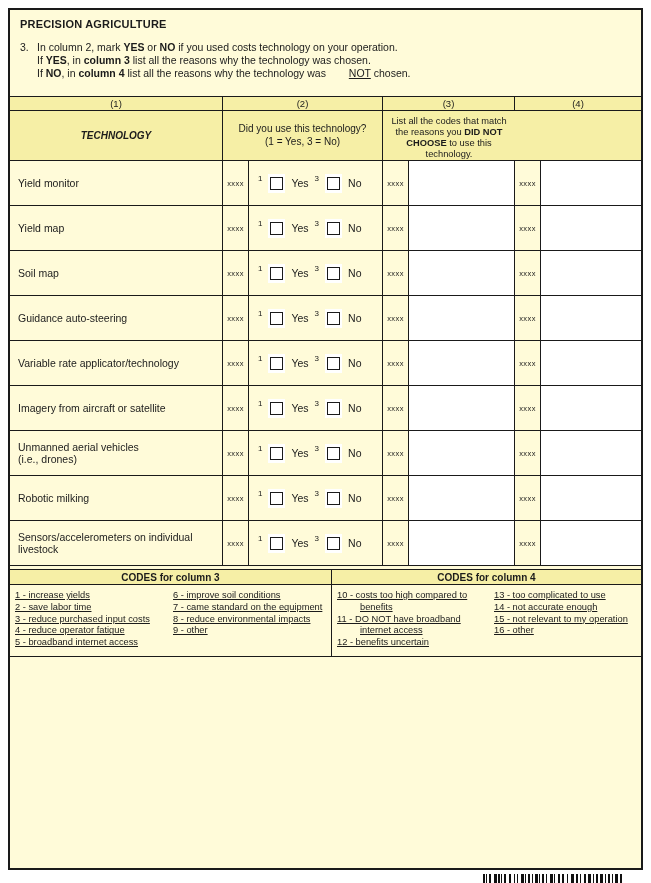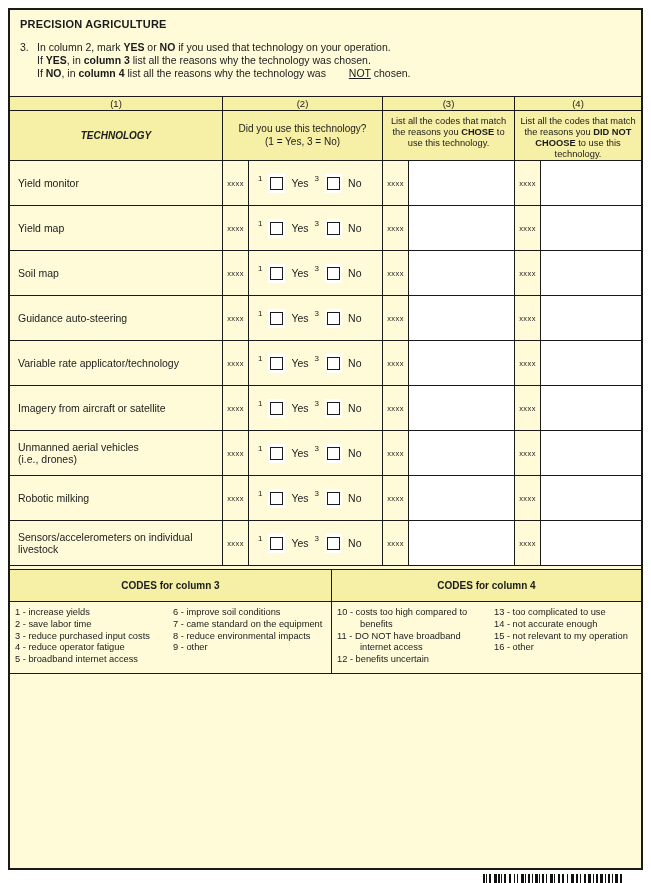--- a/index.html
+++ b/index.html
@@ -63,29 +63,29 @@
   .patch {
     width:17px; height:19px; background:#ffffff;
     display:flex; align-items:center; justify-content:center;
   }
   .cbox { width:13px; height:13px; border:1.5px solid #1a1a1a; background:#ffffff; }
 
   
   .codes { margin-top:3px; border-top:1px solid #1a1a1a; border-bottom:1px solid #1a1a1a; }
   .codes-header {
     display:grid; grid-template-columns:322px 309px;
-    height:32px; background:#f6efa6; border-bottom:1px solid #1a1a1a;
+    height:15px; background:#f6efa6; border-bottom:1px solid #1a1a1a;
   }
   .codes-header > div {
     border-right:1px solid #1a1a1a;
     display:flex; align-items:center; justify-content:center;
     font-size:10px; font-weight:bold;
   }
   .codes-header > div:last-child { border-right:none; }
-  .codes-body { display:grid; grid-template-columns:322px 309px; height:71px; }
+  .codes-body { display:grid; grid-template-columns:322px 309px; height:71px;text-decoration:underline; }
   .codes-half { border-right:1px solid #1a1a1a; padding:5px 3px 0 5px; display:grid; }
   .codes-half:last-child { border-right:none; }
   .half3 { grid-template-columns:158px 1fr; }
   .half4 { grid-template-columns:157px 1fr; }
   .code-list {}
   .code-item { font-size:9.3px; line-height:11.8px; }
   .half3 .code-item { padding-left:15px; text-indent:-15px; }
   .half4 .code-item { padding-left:23px; text-indent:-23px; }
 
   .barcode { position:absolute; left:483px; top:874px; width:140px; height:9px; }
@@ -94,41 +94,40 @@
 <body>
 
 <div class="page">
   <div class="form">
 
     <div class="intro">
       <div class="title">PRECISION AGRICULTURE</div>
       <div class="question">
         <span class="qnum">3.</span>
         <div>
-          <div><span>In column 2, mark </span><span class="b">YES</span><span> or </span><span class="b">NO</span><span> if you used that technology on your operation.</span></div>
+          <div><span>In column 2, mark </span><span class="b">YES</span><span> or </span><span class="b">NO</span><span> if you used costs technology on your operation.</span></div>
           <div><span>If </span><span class="b">YES</span><span>, in </span><span class="b">column 3</span><span> list all the reasons why the technology was chosen.</span></div>
           <div><span>If </span><span class="b">NO</span><span>, in </span><span class="b">column 4</span><span> list all the reasons why the technology was </span><span class="u">NOT</span><span> chosen.</span></div>
         </div>
       </div>
     </div>
 
     <div class="numrow">
       <div>(1)</div>
       <div>(2)</div>
       <div>(3)</div>
       <div>(4)</div>
     </div>
 
     <div class="hrow">
       <div class="h-tech">TECHNOLOGY</div>
       <div class="h-use">
         <div>Did you use this technology?</div>
         <div>(1 = Yes, 3 = No)</div>
       </div>
-      <div class="h-codes"><span>List all the codes that match the reasons you </span><span class="b">CHOSE</span><span> to use this technology.</span></div>
       <div class="h-codes"><span>List all the codes that match the reasons you </span><span class="b">DID NOT CHOOSE</span><span> to use this technology.</span></div>
     </div>
 
     <div>
       <div class="trow">
         <div class="c tech">Yield monitor</div>
         <div class="c xxxx">xxxx</div>
         <div class="c choice">
           <span class="sup">1</span>
           <span class="patch">

